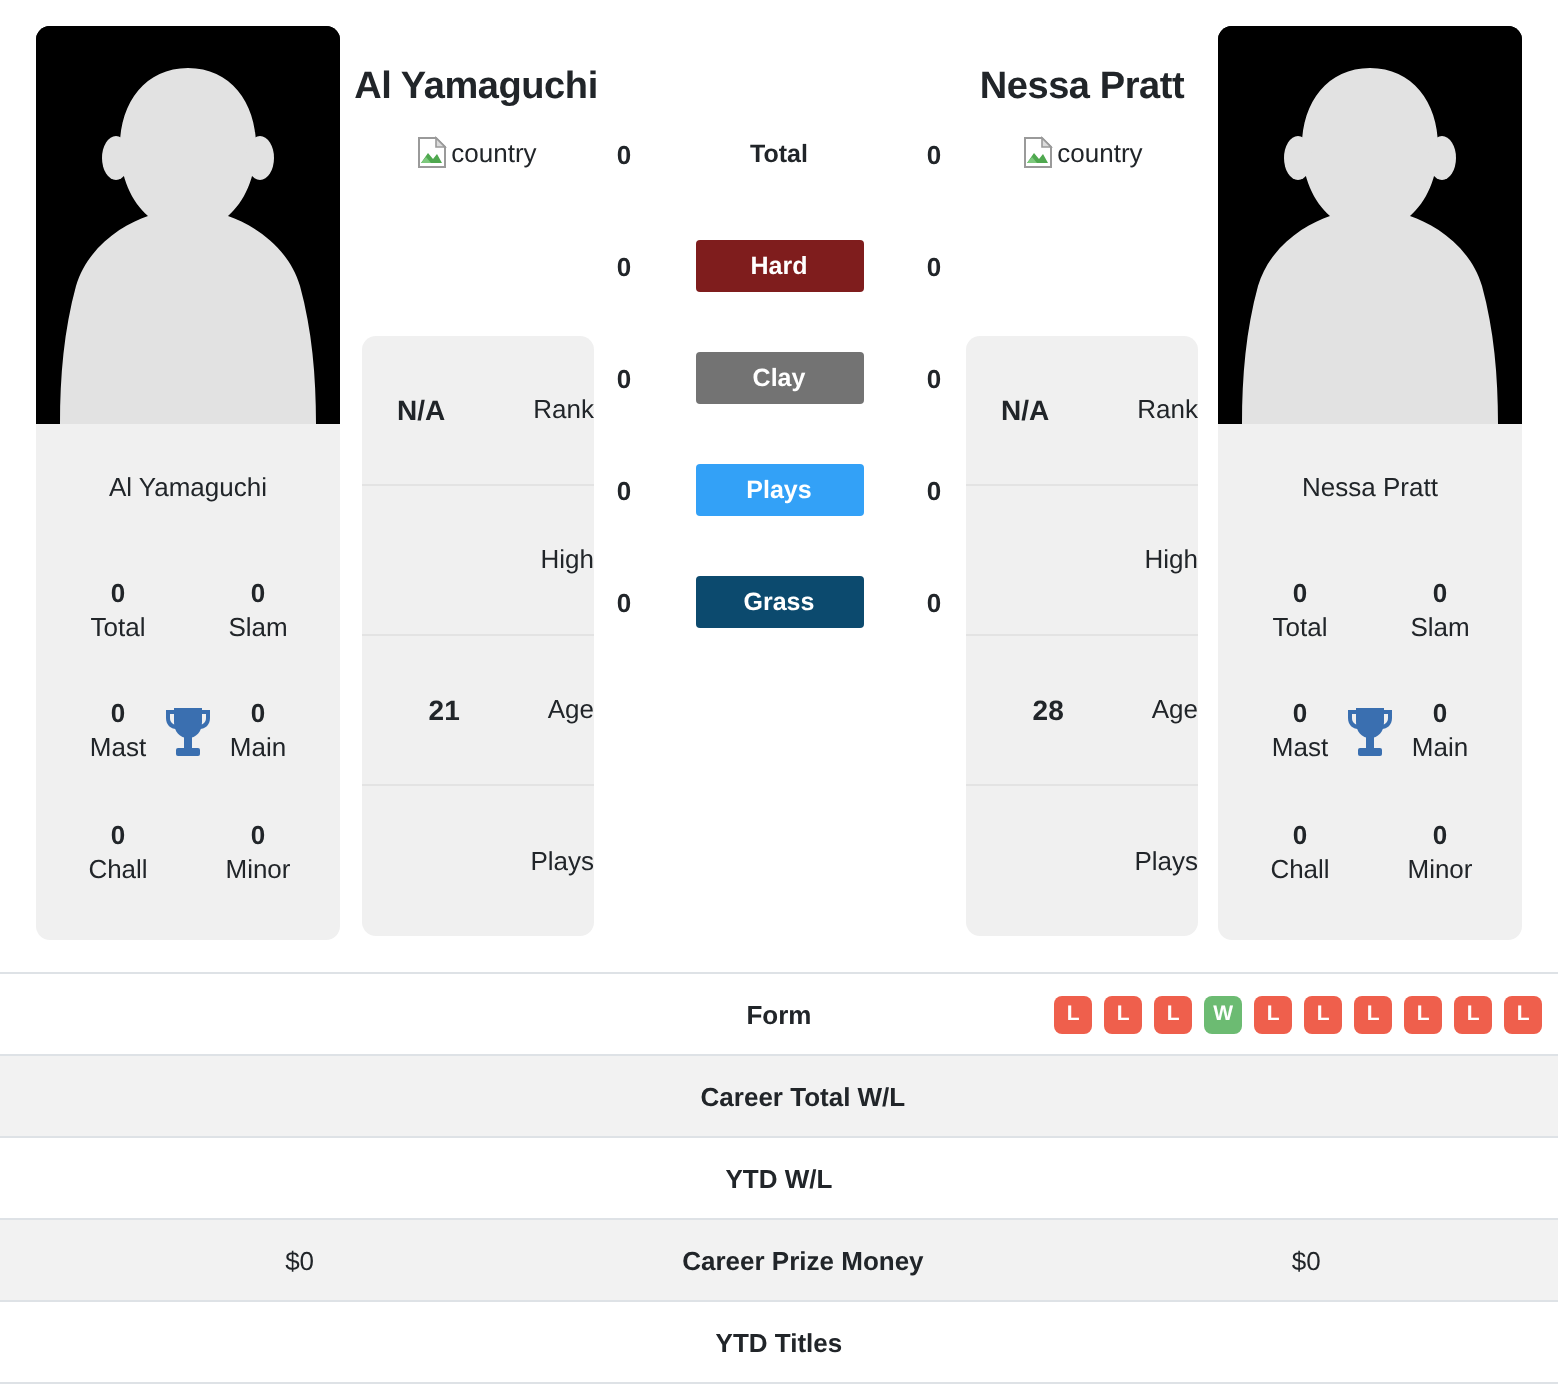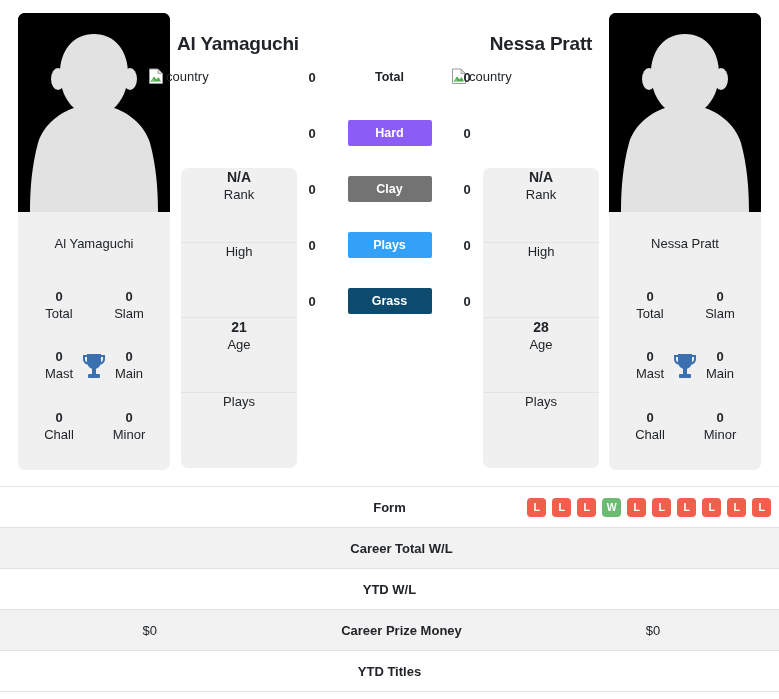--- a/index.html
+++ b/index.html
@@ -66,21 +66,21 @@
   .player-title.left  { left: 148px; }
   .player-title.right { left: 451px; }
 
   
   .country-slot {
     position: absolute;
     top: 68px;
     width: 180px;
     display: flex;
     align-items: center;
-    justify-content: flex-start;
+    justify-content: center;
     font-size: 13px;
     color: #212529;
   }
   .country-slot.left  { left: 148px; }
   .country-slot.right { left: 451px; }
   .broken-img {
     display: inline-block;
     width: 17px;
     height: 17px;
     margin-right: 1px;
@@ -94,24 +94,25 @@
     width: 116px;
     border-radius: 7px;
     background: #f0f0f0;
     overflow: hidden;
   }
   .info-card.left  { left: 181px; }
   .info-card.right { left: 483px; }
   .info-row {
     height: 75px;
     display: flex;
-    flex-direction: column;
-    align-items: center;
-    justify-content: flex-start;
+    flex-direction: row;
+    align-items: center;
+    justify-content: flex-end;
     border-bottom: 1px solid #e3e3e3;
+    gap: 44px;
   }
   .info-row:last-child { border-bottom: none; }
   .info-val {
     font-size: 14px;
     font-weight: bold;
     line-height: 18px;
     color: #212529;
   }
   .info-lbl {
     font-size: 13px;
@@ -332,21 +333,21 @@
   </div>
 
   <div class="surface-row" style="top:63px">
     <span class="surface-num">0</span>
     <span class="surface-badge plain">Total</span>
     <span class="surface-num">0</span>
   </div>
 
   <div class="surface-row" style="top:119px">
     <span class="surface-num">0</span>
-    <span class="surface-badge" style="background:#8b5cf6">Hard</span>
+    <span class="surface-badge" style="background:#7f1d1d">Hard</span>
     <span class="surface-num">0</span>
   </div>
 
   <div class="surface-row" style="top:175px">
     <span class="surface-num">0</span>
     <span class="surface-badge" style="background:#737373">Clay</span>
     <span class="surface-num">0</span>
   </div>
 
   <div class="surface-row" style="top:231px">

